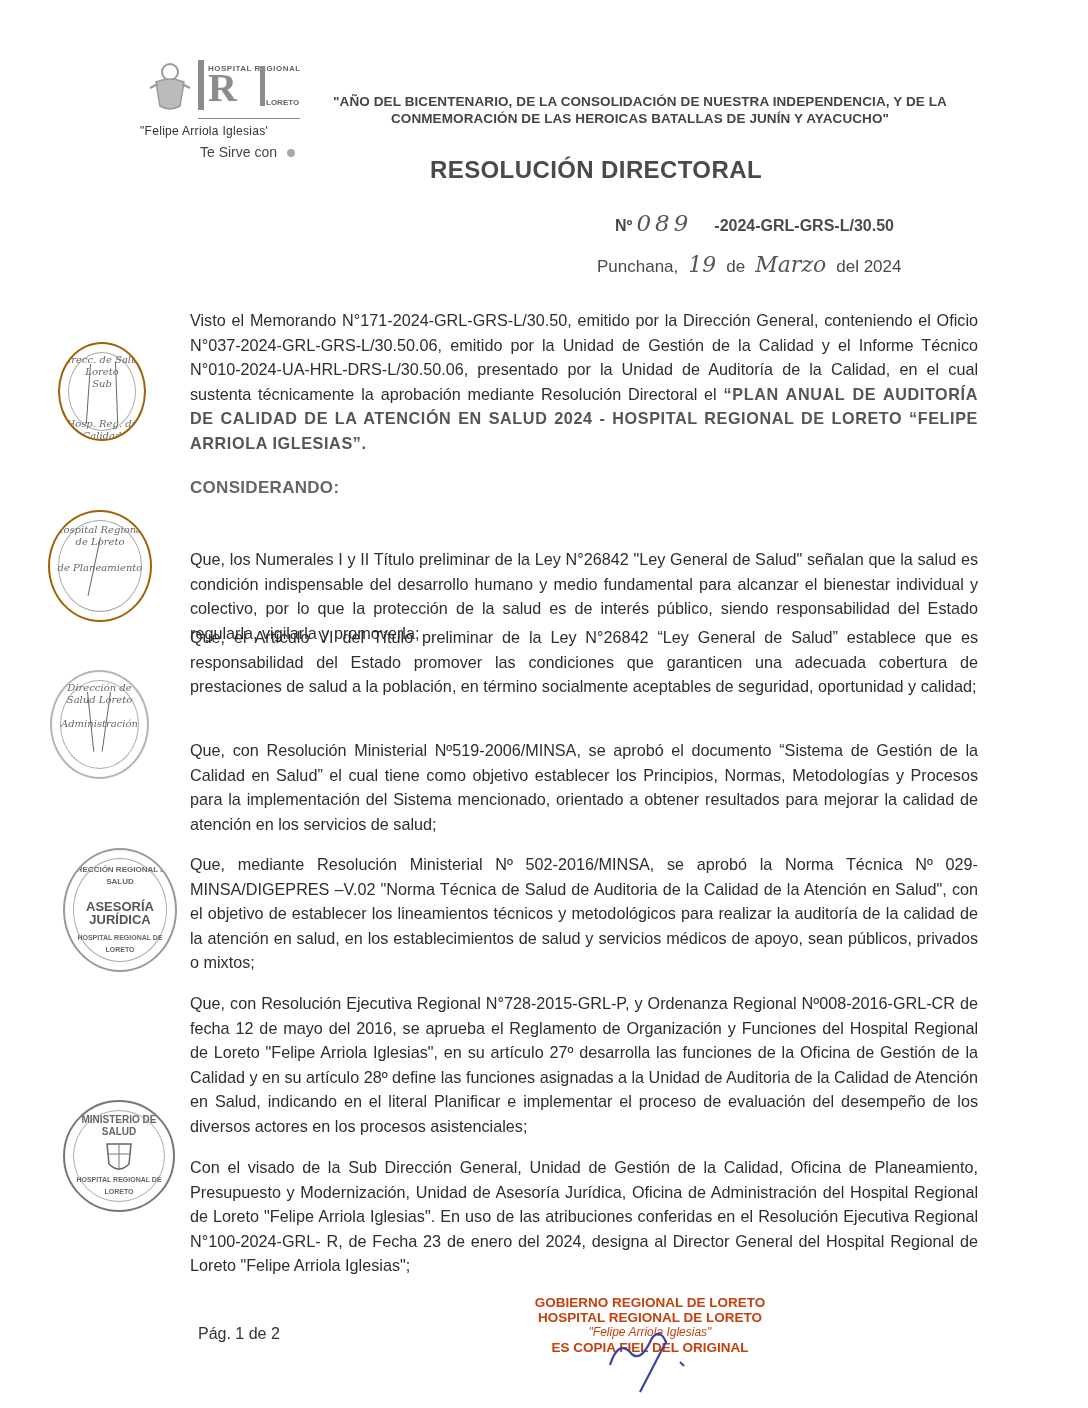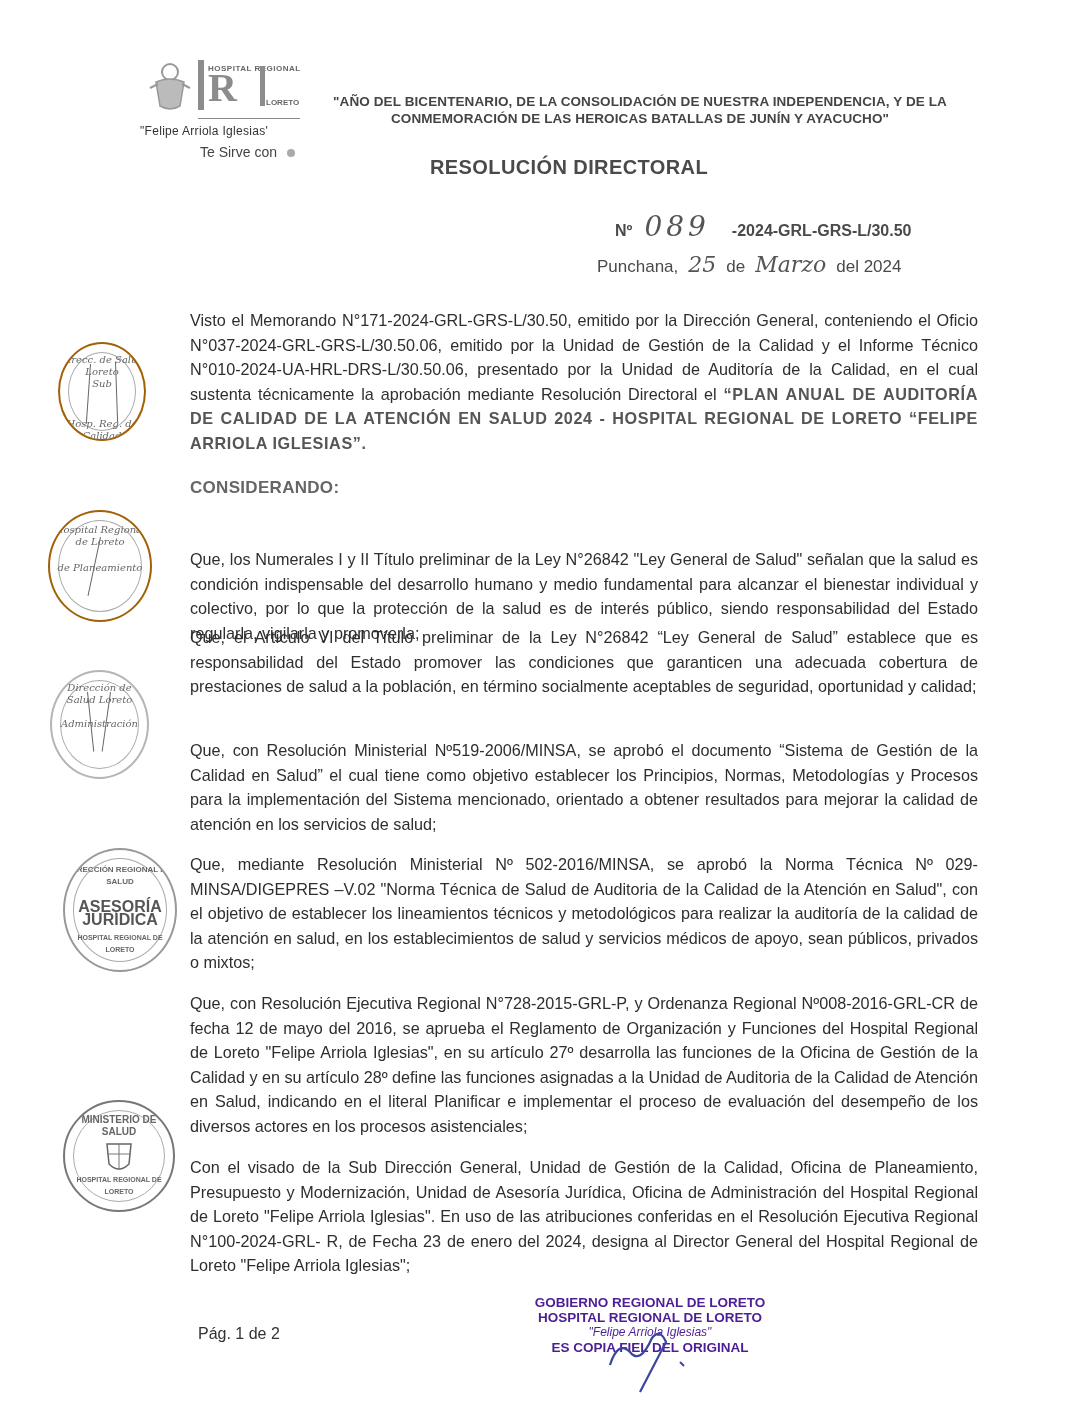--- a/index.html
+++ b/index.html
@@ -16,57 +16,57 @@
   .logo-mark .big-r { position: absolute; left: 4px; top: 8px; font-size: 40px; font-weight: bold; color: #8c8c8c; font-family: "Liberation Serif", serif; line-height: 1; }
   .logo-mark .big-l { position: absolute; left: 56px; top: 6px; width: 5px; height: 40px; background: #8c8c8c; }
   .logo-mark .loreto { position: absolute; left: 62px; top: 30px; font-size: 8px; font-weight: bold; color: #666; margin-top: 8px; }
   .logo-line { position: absolute; left: 58px; top: 60px; width: 102px; border-top: 1px solid #888; }
   .logo-name { position: absolute; left: 0; top: 66px; font-size: 12px; color: #333; white-space: nowrap; letter-spacing: 0.3px; }
   .logo-tag { position: absolute; left: 60px; top: 86px; font-size: 14px; color: #444; white-space: nowrap; }
   .logo-heart { display: inline-block; width: 8px; height: 8px; background: #aaa; border-radius: 50%; margin-left: 6px; vertical-align: middle; }
 
   .year-motto { left: 310px; top: 93px; width: 660px; text-align: center; font-size: 13.5px; font-weight: bold; color: #444; line-height: 17px; letter-spacing: 0.1px; }
 
-  .doc-title { left: 430px; top: 156px; font-size: 20px; font-weight: bold; color: #4a4a4a; letter-spacing: 0.4px; }
+  .doc-title { left: 430px; top: 156px; font-size: 24px; font-weight: bold; color: #4a4a4a; letter-spacing: 0.4px; }
 
   .res-number { left: 615px; top: 210px; font-size: 16px; font-weight: bold; color: #4a4a4a; white-space: nowrap; }
-  .res-number .hand { font-family: "DejaVu Serif", serif; font-weight: normal; font-size: 28px; color: #555; font-style: italic; margin: 0 22px 0 12px; letter-spacing: 4px; }
+  .res-number .hand { font-family: "DejaVu Serif", serif; font-weight: normal; font-size: 23px; color: #555; font-style: italic; margin: 0 22px 0 4px; letter-spacing: 4px; }
 
   .res-date { left: 597px; top: 252px; font-size: 17px; color: #4a4a4a; white-space: nowrap; }
   .res-date .hand { font-family: "DejaVu Serif", serif; font-size: 22px; font-style: italic; color: #555; margin: 0 10px; }
 
   
   .body-text { left: 190px; width: 788px; font-size: 16.2px; line-height: 24.5px; text-align: justify; color: #2e2e2e; }
   .body-text .bold-caps { font-weight: bold; letter-spacing: 0.6px; color: #555; }
   .considerando { left: 190px; top: 478px; font-size: 17px; font-weight: bold; color: #666; letter-spacing: 0.3px; }
 
   .p0 { top: 308px; }
   .p1 { top: 512px; margin-top: 35px; }
   .p2 { top: 625px; }
   .p3 { top: 738px; }
   .p4 { top: 852px; }
   .p5 { top: 991px; }
   .p6 { top: 1155px; }
 
   .page-num { left: 198px; top: 1325px; font-size: 16px; color: #333; }
 
-  .copy-stamp { left: 505px; top: 1295px; width: 290px; text-align: center; color: #4c1d95; font-size: 13.5px; line-height: 15px; font-weight: bold; }
+  .copy-stamp { left: 505px; top: 1295px; width: 290px; text-align: center; color: #c2410c; font-size: 13.5px; line-height: 15px; font-weight: bold; }
   .copy-stamp .ital { font-weight: normal; font-style: italic; font-size: 12px; }
   .signature { left: 600px; top: 1320px; width: 120px; height: 75px; }
 
   
   .stamp { position: absolute; border-radius: 50%; border: 2px solid #a16207; color: #666; font-family: "DejaVu Serif", serif; font-style: italic; text-align: center; overflow: hidden; }
   .stamp .ring { position: absolute; inset: 8px; border-radius: 50%; border: 1px solid #aaa; }
   .stamp .txt { position: absolute; left: 0; right: 0; font-size: 10px; line-height: 12px; }
   .s1 { left: 58px; top: 342px; width: 84px; height: 95px; }
   .s2 { left: 48px; top: 510px; width: 100px; height: 108px; }
   .s3 { left: 50px; top: 670px; width: 95px; height: 105px; border-color: #b5b5b5; }
   .s4 { left: 63px; top: 848px; width: 110px; height: 120px; border-color: #999; font-style: normal; font-family: "Liberation Sans", sans-serif; font-weight: bold; }
   .s5 { left: 63px; top: 1100px; width: 108px; height: 108px; border-color: #777; font-style: normal; font-family: "Liberation Sans", sans-serif; font-weight: bold; }
-  .s4 .center, .s5 .center { position: absolute; left: 0; right: 0; top: 42%; font-size: 16px; line-height: 13px; color: #555; }
+  .s4 .center, .s5 .center { position: absolute; left: 0; right: 0; top: 42%; font-size: 13px; line-height: 13px; color: #555; }
   .stroke { position: absolute; border-left: 1.5px solid #666; height: 60px; transform-origin: top left; }
 </style>
 </head>
 <body>
 
 <div class="abs logo">
   <svg class="logo-emblem" viewBox="0 0 48 56">
     <circle cx="24" cy="14" r="8" fill="none" stroke="#999" stroke-width="2"></circle>
     <path d="M10 24 Q24 18 38 24 L34 48 Q24 54 14 48 Z" fill="#bbb" stroke="#999" stroke-width="1.5"></path>
     <path d="M4 30 L12 26 M44 30 L36 26" stroke="#999" stroke-width="2"></path>
@@ -90,21 +90,21 @@
   <div>CONMEMORACIÓN DE LAS HEROICAS BATALLAS DE JUNÍN Y AYACUCHO"</div>
 </div>
 
 <div class="abs doc-title">RESOLUCIÓN DIRECTORAL</div>
 
 <div class="abs res-number">
   <span>Nº</span><span class="hand">089</span><span>-2024-GRL-GRS-L/30.50</span>
 </div>
 
 <div class="abs res-date">
-  <span>Punchana,</span><span class="hand">25</span><span>de</span><span class="hand">Marzo</span><span>del 2024</span>
+  <span>Punchana,</span><span class="hand">19</span><span>de</span><span class="hand">Marzo</span><span>del 2024</span>
 </div>
 
 <div class="abs body-text p0"><span>Visto el Memorando N°171-2024-GRL-GRS-L/30.50, emitido por la Dirección General, conteniendo el Oficio N°037-2024-GRL-GRS-L/30.50.06, emitido por la Unidad de Gestión de la Calidad y el Informe Técnico N°010-2024-UA-HRL-DRS-L/30.50.06, presentado por la Unidad de Auditoría de la Calidad, en el cual sustenta técnicamente la aprobación mediante Resolución Directoral el </span><span class="bold-caps">“PLAN ANUAL DE AUDITORÍA DE CALIDAD DE LA ATENCIÓN EN SALUD 2024 - HOSPITAL REGIONAL DE LORETO “FELIPE ARRIOLA IGLESIAS”.</span></div>
 
 <div class="abs considerando">CONSIDERANDO:</div>
 
 <div class="abs body-text p1">Que, los Numerales I y II Título preliminar de la Ley N°26842 "Ley General de Salud" señalan que la salud es condición indispensable del desarrollo humano y medio fundamental para alcanzar el bienestar individual y colectivo, por lo que la protección de la salud es de interés público, siendo responsabilidad del Estado regularla, vigilarla y promoverla;</div>
 <div class="abs body-text p2">Que, el Artículo VI del Título preliminar de la Ley N°26842 “Ley General de Salud” establece que es responsabilidad del Estado promover las condiciones que garanticen una adecuada cobertura de prestaciones de salud a la población, en término socialmente aceptables de seguridad, oportunidad y calidad;</div>
 <div class="abs body-text p3">Que, con Resolución Ministerial Nº519-2006/MINSA, se aprobó el documento “Sistema de Gestión de la Calidad en Salud” el cual tiene como objetivo establecer los Principios, Normas, Metodologías y Procesos para la implementación del Sistema mencionado, orientado a obtener resultados para mejorar la calidad de atención en los servicios de salud;</div>
 <div class="abs body-text p4">Que, mediante Resolución Ministerial Nº 502-2016/MINSA, se aprobó la Norma Técnica Nº 029-MINSA/DIGEPRES –V.02 "Norma Técnica de Salud de Auditoria de la Calidad de la Atención en Salud", con el objetivo de establecer los lineamientos técnicos y metodológicos para realizar la auditoría de la calidad de la atención en salud, en los establecimientos  de salud y servicios médicos de apoyo, sean públicos, privados o mixtos;</div>

